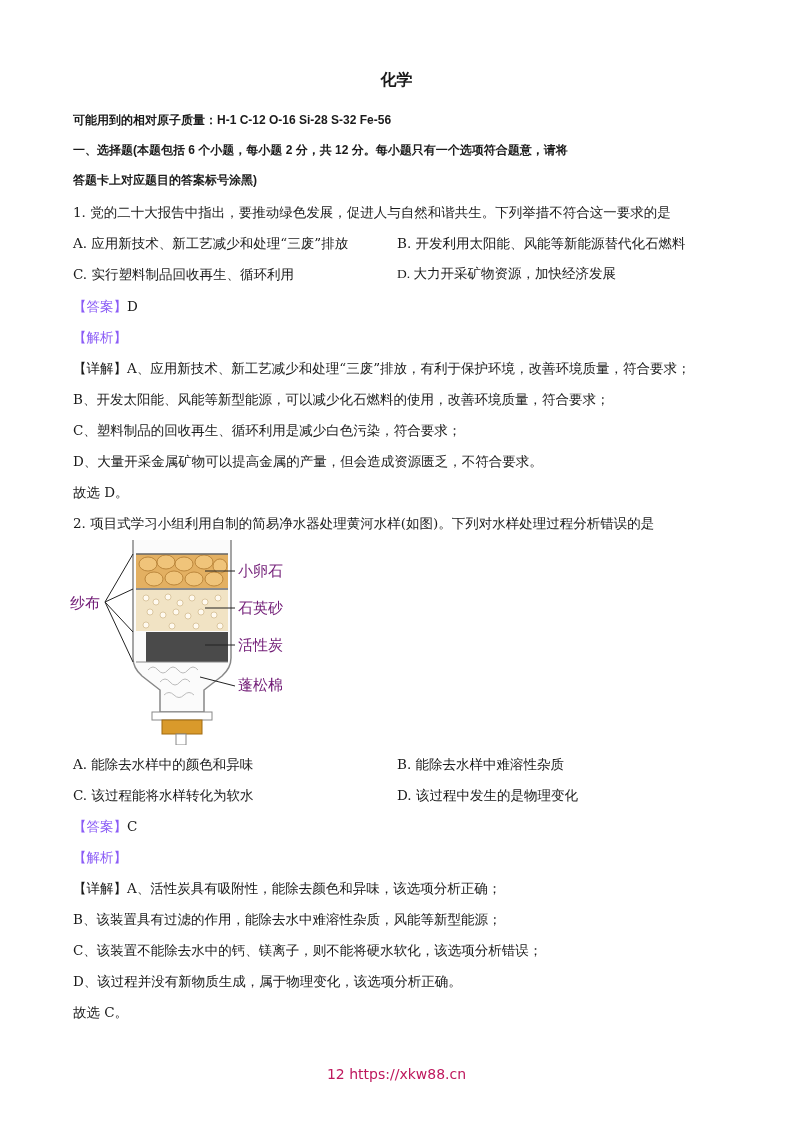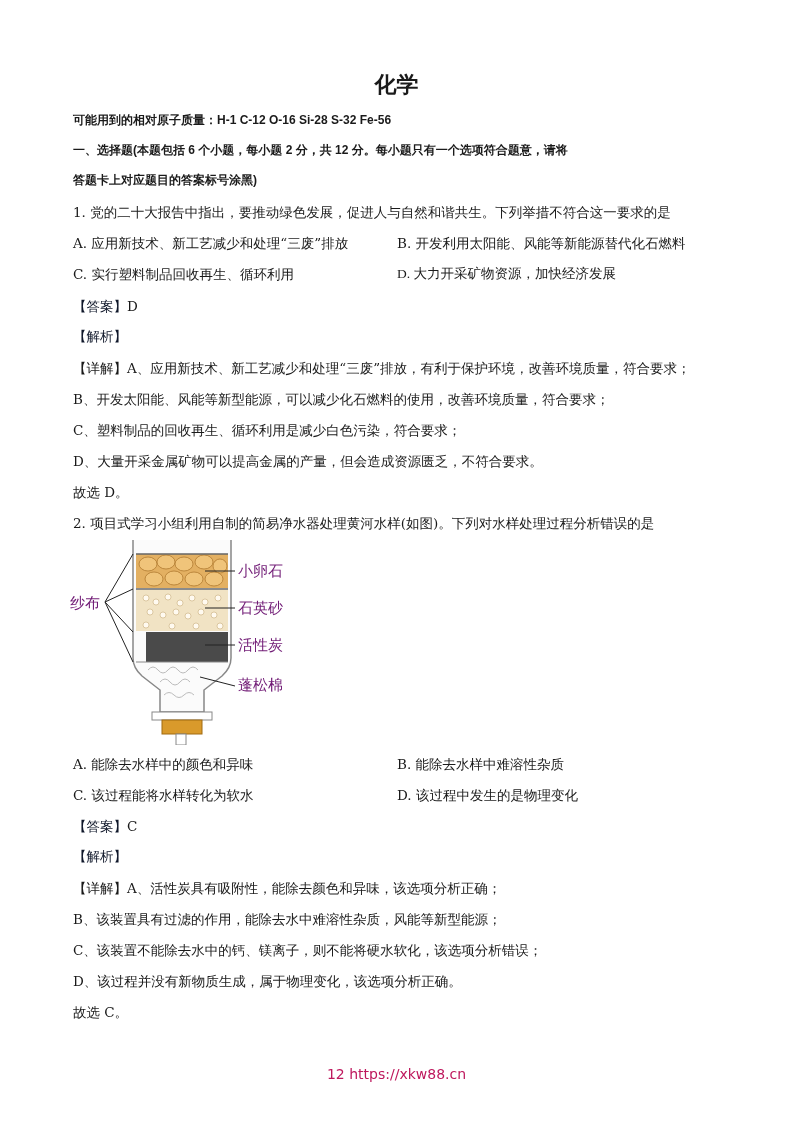--- a/index.html
+++ b/index.html
@@ -9,25 +9,25 @@
       color: #1a1a1a;
     }
     .page { position: absolute; left: 0; top: 0; width: 793px; height: 1122px; }
     .line {
       position: absolute; left: 73px; white-space: nowrap;
       font-size: 13.5px; line-height: 18px;
     }
     .title {
       position: absolute; left: 0; width: 793px; top: 70px; text-align: center;
       font-family: "DejaVu Sans", "Liberation Sans", sans-serif;
-      font-weight: bold; font-size: 22px;
+      font-weight: bold; font-size: 16px;
     }
     .bold { font-family: Liberation Sans, sans-serif; font-weight: bold; font-size: 12px; }
     .opt-right { position: absolute; left: 397px; white-space: nowrap; font-size: 13.5px; line-height: 18px; }
-    .tag { color: #0f172a; font-family: Liberation Serif, serif; }
+    .tag { color: #8b5cf6; }
     .footer {
       position: absolute; left: 0; width: 793px; top: 1066px; text-align: center;
       font-family: "DejaVu Sans", "Liberation Sans", sans-serif; font-size: 14px; color: #be185d;
     }
     .figure { position: absolute; left: 60px; top: 540px; width: 240px; height: 205px; }
     .fig-label {
       position: absolute; font-size: 15px; white-space: nowrap;
       font-family: "DejaVu Sans", "Liberation Sans", sans-serif; color: #701a75;
     }
   </style>

